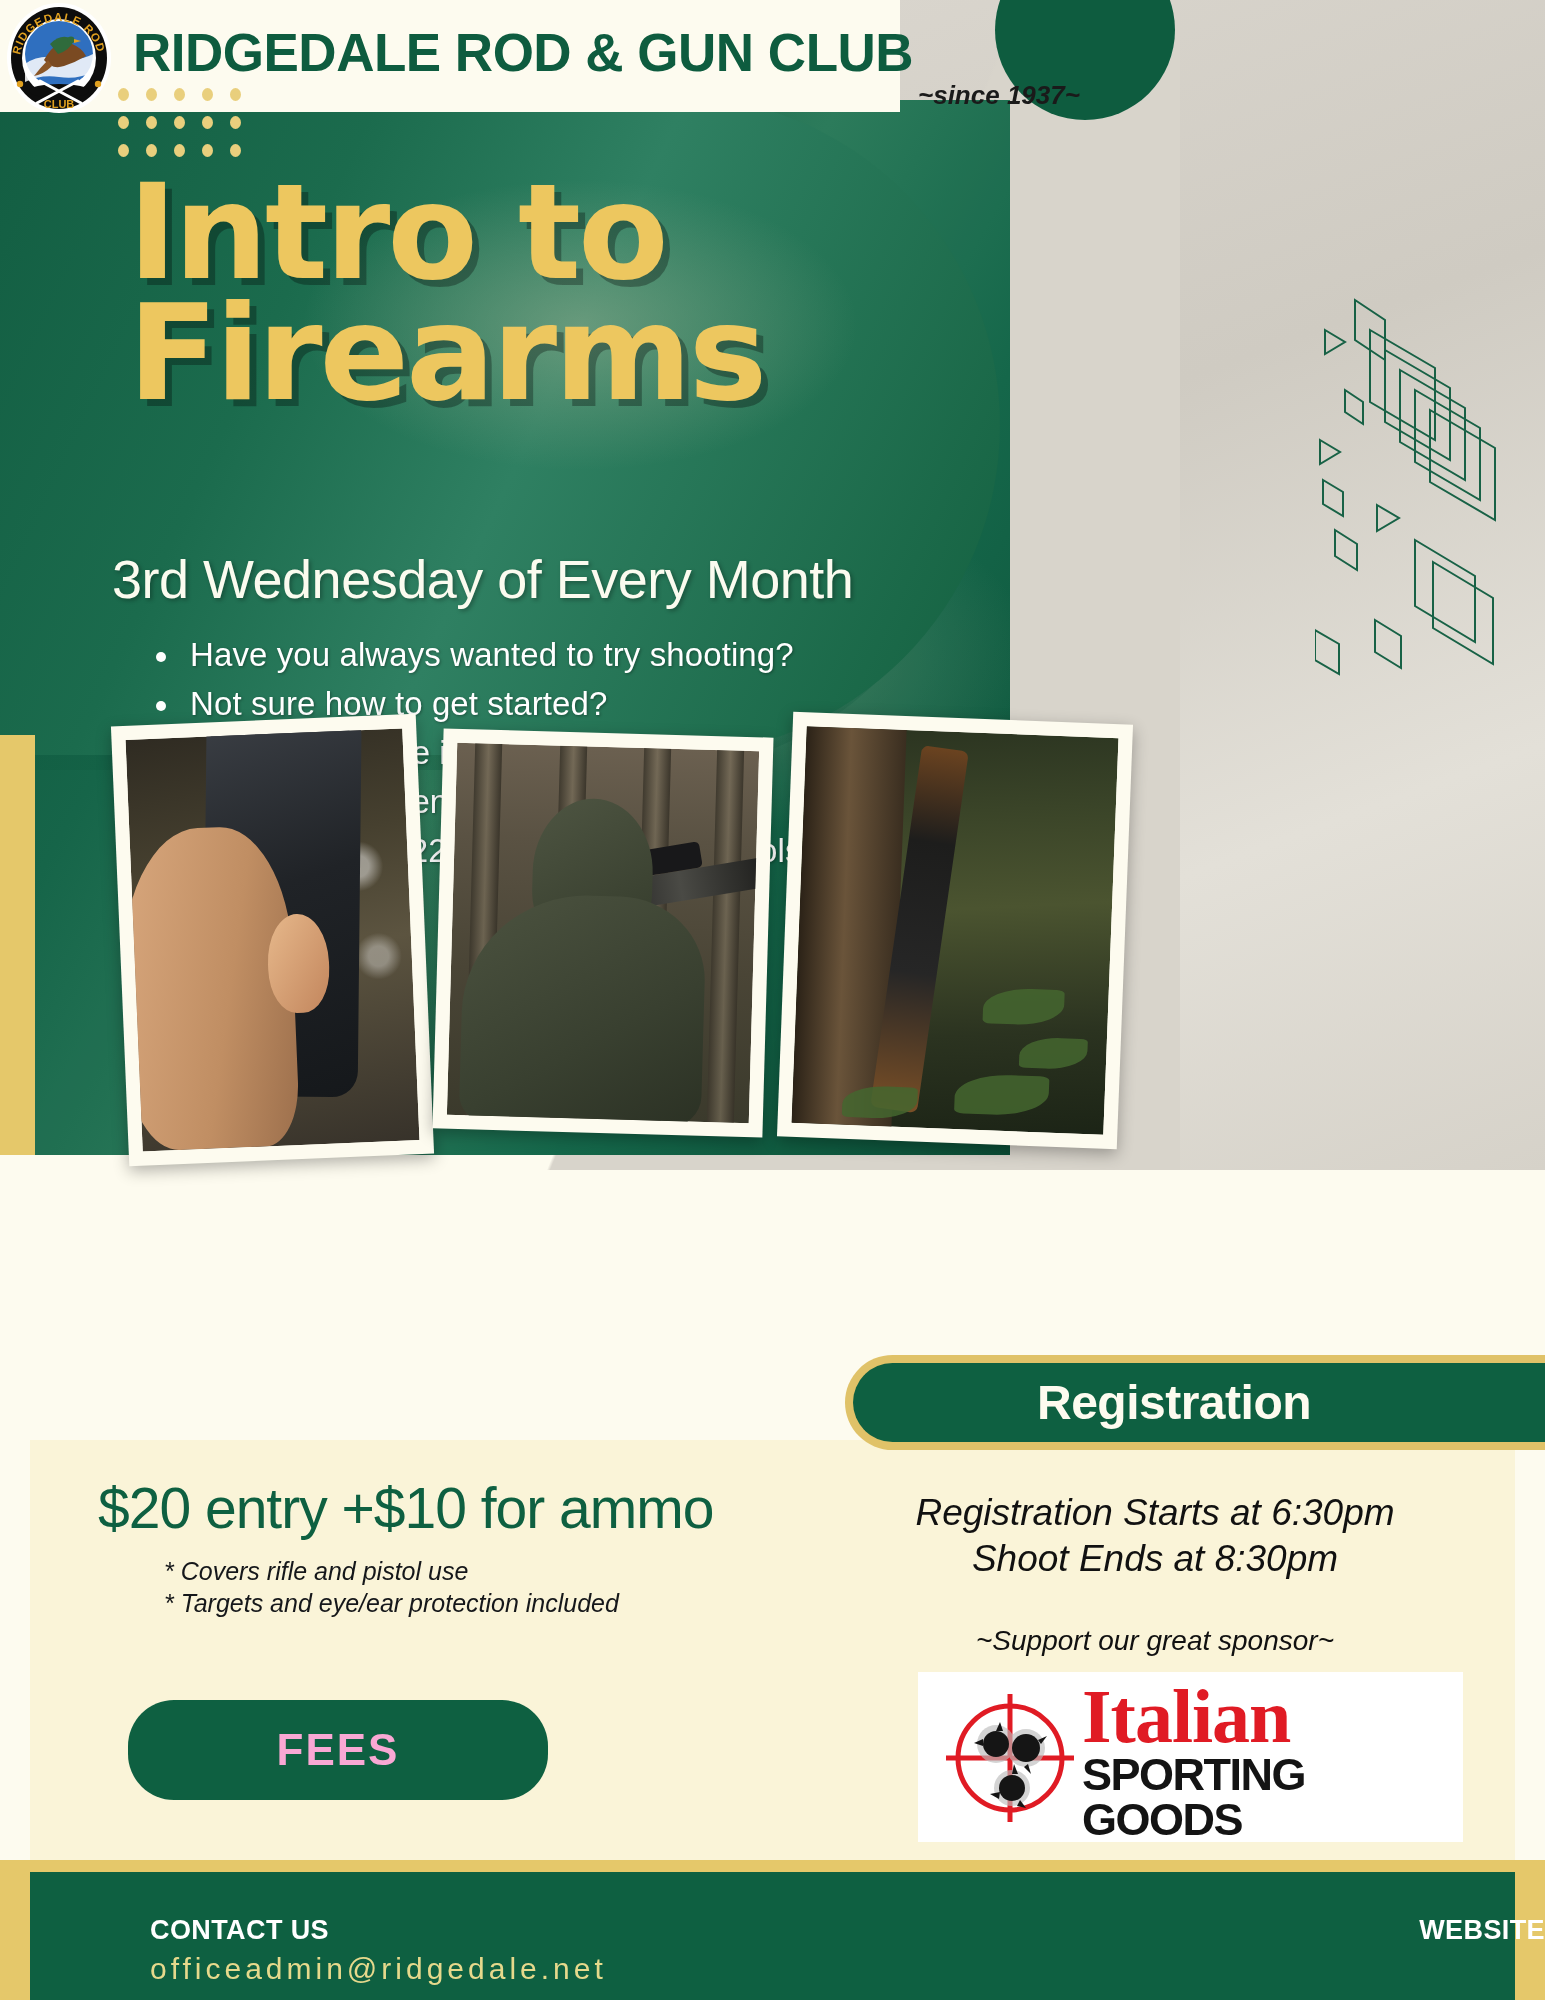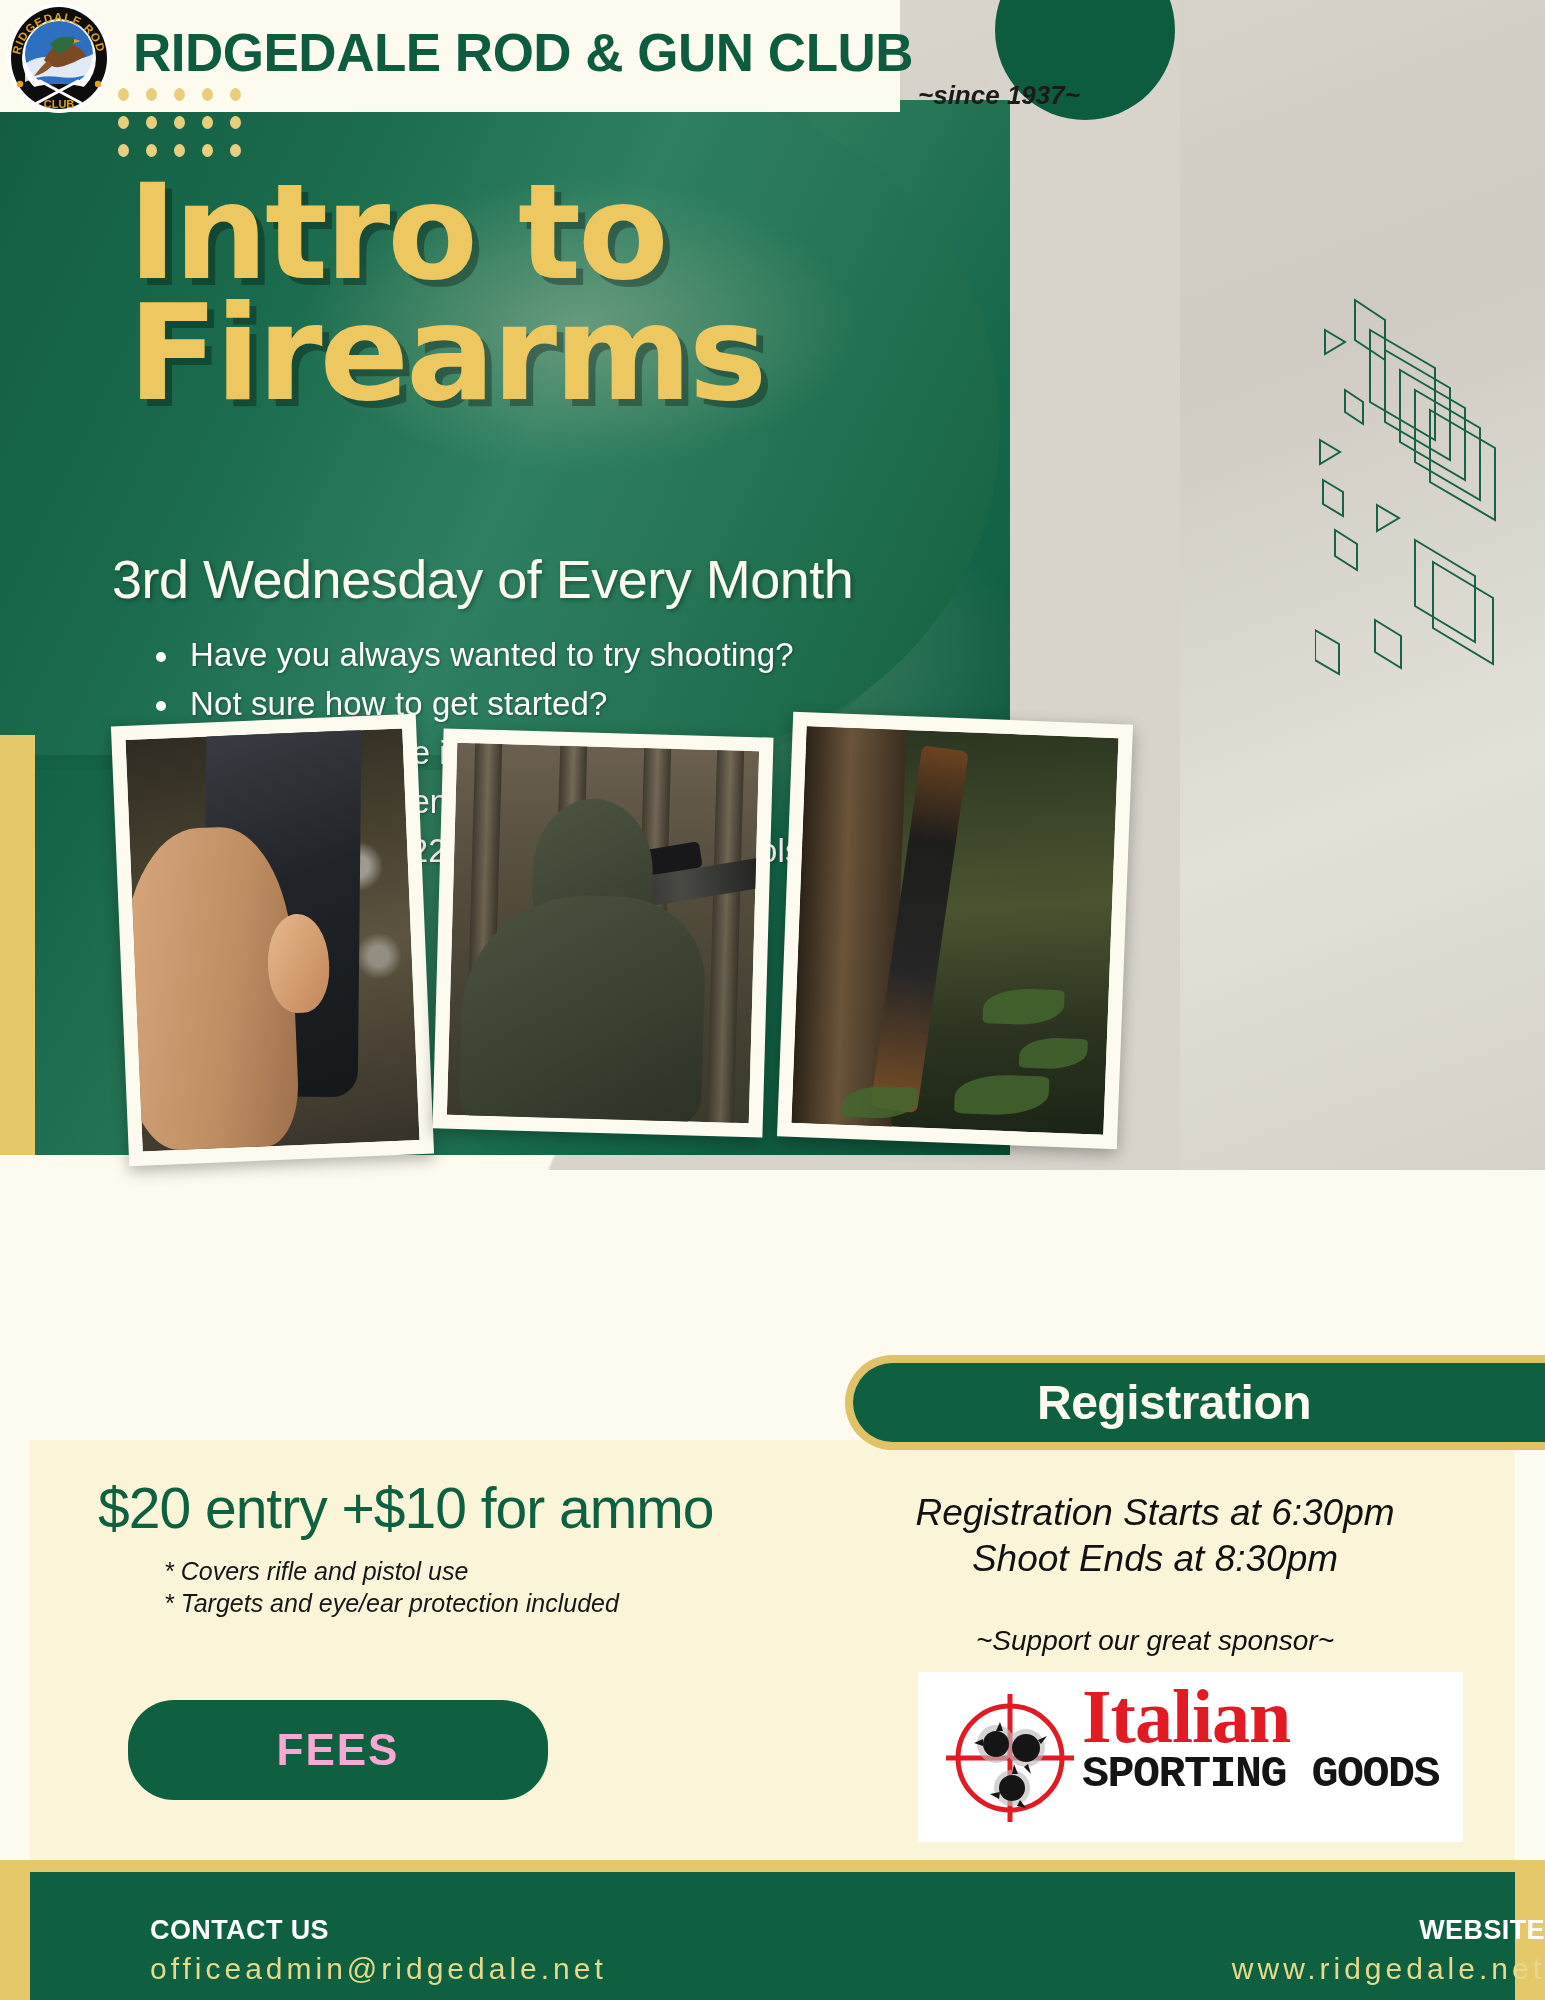--- a/index.html
+++ b/index.html
@@ -254,21 +254,21 @@
     position:absolute; left:918px; top:1672px; width:545px; height:170px;
     background:#ffffff; display:flex; align-items:center; gap:12px; padding:6px 10px;
   }
   .crosshair { position:absolute; left:940px; top:1688px; width:140px; height:140px; }
   .sponsor-text { position:absolute; left:1082px; top:1680px; width:380px; }
   .sp-italian {
     font-family:"Liberation Serif", serif; font-weight:bold; font-size:76px;
     color:#e01b24; line-height:.95; letter-spacing:-1px;
   }
   .sp-goods {
-    font-family:Liberation Mono, monospace; font-weight:bold; font-size:45px;
+    font-family:Liberation Sans, sans-serif; font-weight:bold; font-size:45px;
     color:#141414; letter-spacing:-1.5px; line-height:1;
   }
 
   
   .footer-gold { position:absolute; left:0; top:1860px; width:1545px; height:140px; background:#e5c86a; }
   .footer {
     position:absolute; left:30px; top:1872px; width:1485px; height:128px; background:#0e6041;
   }
   .f-label {
     position:absolute; font-size:27px; font-weight:bold; color:#ffffff; letter-spacing:.4px;
@@ -472,15 +472,14 @@
   <div class="sponsor-text">
     <div class="sp-italian">Italian</div>
     <div class="sp-goods">SPORTING GOODS</div>
   </div>
 
   <div class="footer-gold"></div>
   <div class="footer"></div>
   <div class="f-label f-contact-label">CONTACT US</div>
   <div class="f-val f-contact-val">officeadmin@ridgedale.net</div>
   <div class="f-label f-web-label">WEBSITE</div>
-  <div class="f-val f-web-val">www.ridgedale.net</div>
 
 </div>
 
 </body></html>

